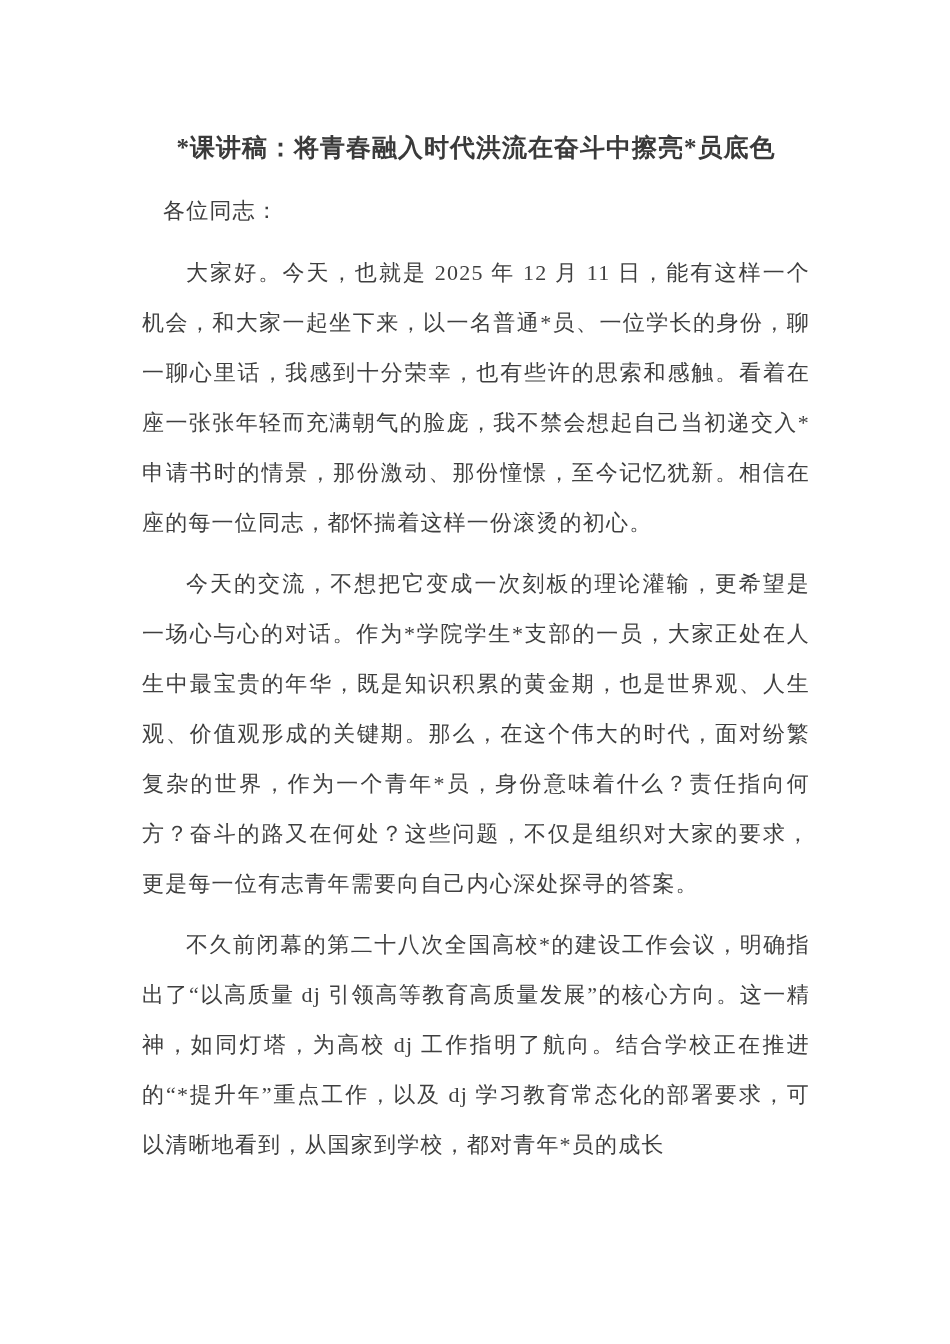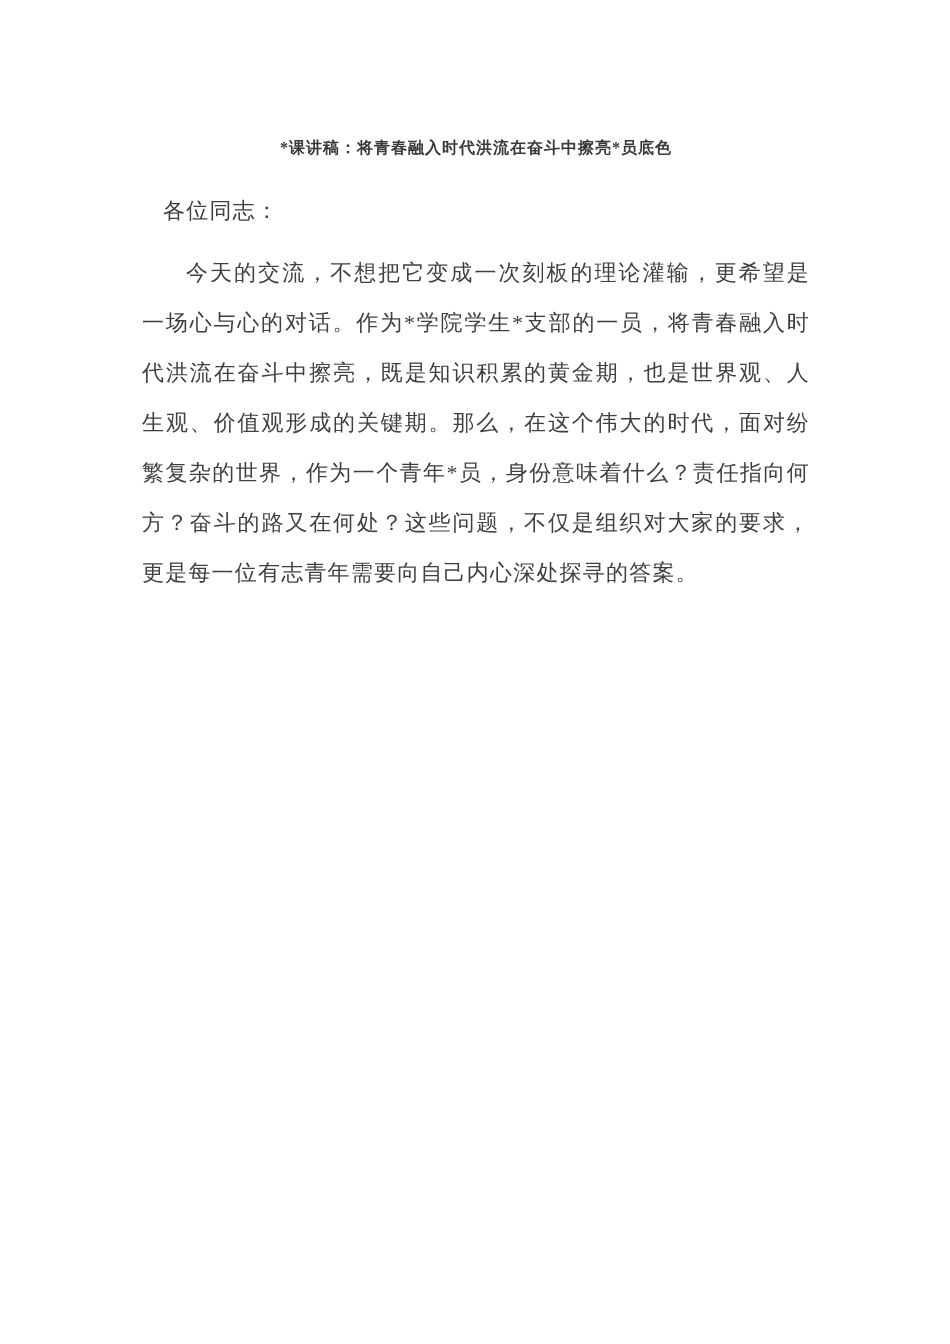--- a/index.html
+++ b/index.html
@@ -13,21 +13,21 @@
       font-family: "Liberation Serif", "DejaVu Serif", serif;
       color: #3f3f3f;
     }
     .page {
       width: 950px;
       height: 1344px;
       background: #ffffff;
       padding: 126px 140px 0 142px;
     }
     .doc-title {
-      font-size: 16px;
+      font-size: 25px;
       font-weight: bold;
       text-align: center;
       line-height: 44px;
       letter-spacing: 1px;
       color: #3a3a3a;
       margin-bottom: 16px;
     }
     .salutation {
       font-size: 22px;
       line-height: 50px;
@@ -45,16 +45,18 @@
     }
   </style>
 </head>
 <body>
 
 <div class="page">
   <h1 class="doc-title">*课讲稿：将青春融入时代洪流在奋斗中擦亮*员底色</h1>
 
   <p class="salutation">各位同志：</p>
 
+  <p class="para">大家好。今天，也就是 2025 年 12 月 11 日，能有这样一个机会，和大家一起坐下来，以一名普通*员、一位学长的身份，聊一聊心里话，我感到十分荣幸，也有些许的思索和感触。看着在座一张张年轻而充满朝气的脸庞，我不禁会想起自己当初递交入*申请书时的情景，那份激动、那份憧憬，至今记忆犹新。相信在座的每一位同志，都怀揣着这样一份滚烫的初心。</p>
 
-  <p class="para">今天的交流，不想把它变成一次刻板的理论灌输，更希望是一场心与心的对话。作为*学院学生*支部的一员，将青春融入时代洪流在奋斗中擦亮，既是知识积累的黄金期，也是世界观、人生观、价值观形成的关键期。那么，在这个伟大的时代，面对纷繁复杂的世界，作为一个青年*员，身份意味着什么？责任指向何方？奋斗的路又在何处？这些问题，不仅是组织对大家的要求，更是每一位有志青年需要向自己内心深处探寻的答案。</p>
+  <p class="para">今天的交流，不想把它变成一次刻板的理论灌输，更希望是一场心与心的对话。作为*学院学生*支部的一员，大家正处在人生中最宝贵的年华，既是知识积累的黄金期，也是世界观、人生观、价值观形成的关键期。那么，在这个伟大的时代，面对纷繁复杂的世界，作为一个青年*员，身份意味着什么？责任指向何方？奋斗的路又在何处？这些问题，不仅是组织对大家的要求，更是每一位有志青年需要向自己内心深处探寻的答案。</p>
 
+  <p class="para">不久前闭幕的第二十八次全国高校*的建设工作会议，明确指出了“以高质量 dj 引领高等教育高质量发展”的核心方向。这一精神，如同灯塔，为高校 dj 工作指明了航向。结合学校正在推进的“*提升年”重点工作，以及 dj 学习教育常态化的部署要求，可以清晰地看到，从国家到学校，都对青年*员的成长</p>
 </div>
 
 </body></html>

